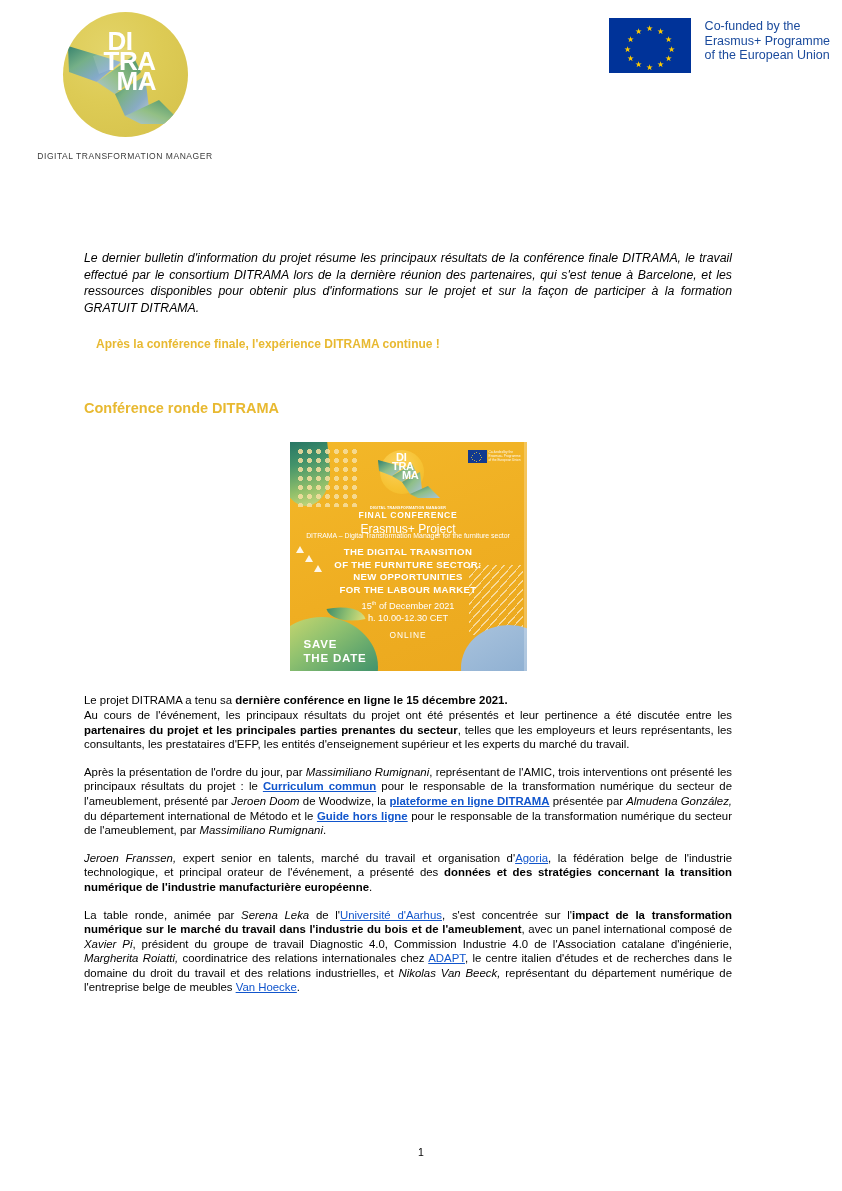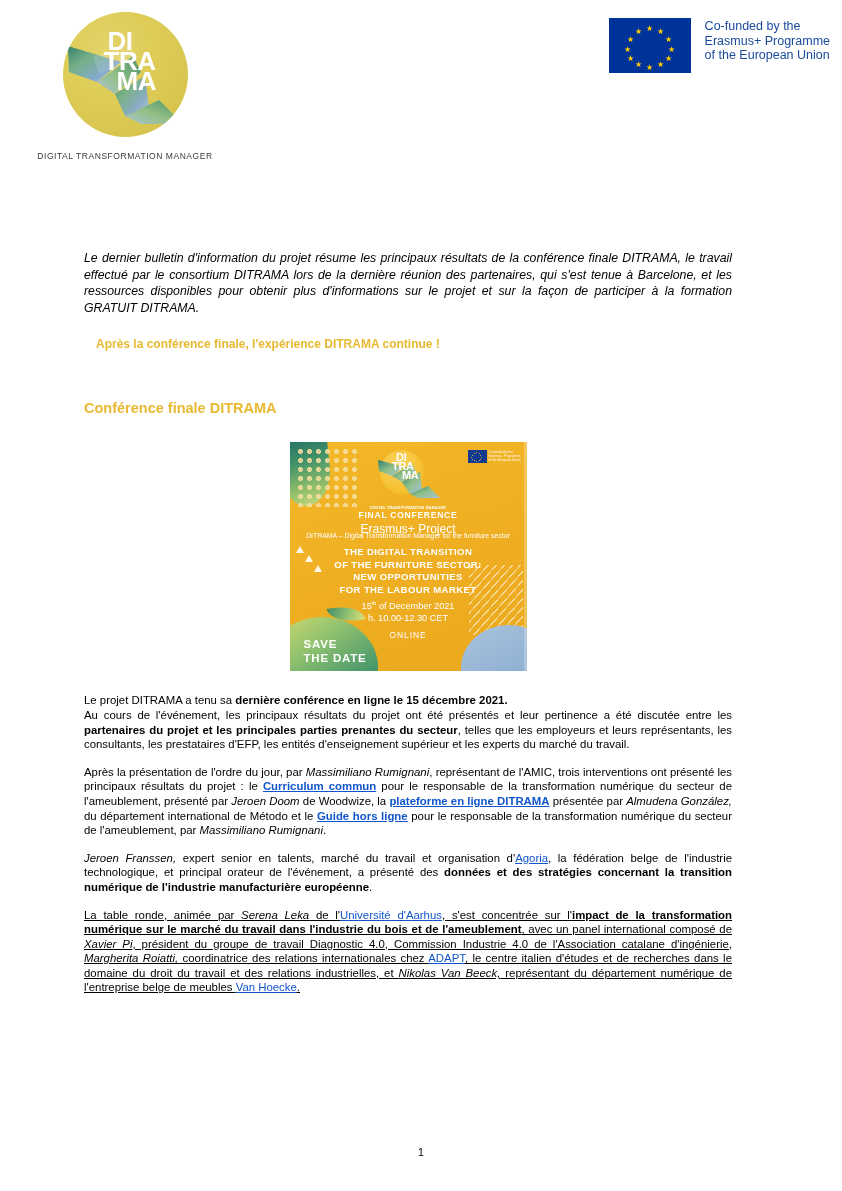--- a/index.html
+++ b/index.html
@@ -310,21 +310,21 @@
     background: rgba(255,255,255,.25);
   }
 
   
   p.body {
     font-size: 11.4px;
     line-height: 14.6px;
     text-align: justify;
     margin: 0 0 13px 0;
   }
-  p.body.tight { margin-bottom: 0; text-decoration: underline; }
+  p.body.tight { margin-bottom: 0; }
   b { font-weight: bold; margin-top: 39px; }
   i { font-style: italic; }
   a.link {
     color: #1155CC;
     text-decoration: underline;
   }
   a.link.bold { font-weight: bold; }
 
   .pagenum {
     position: absolute;
@@ -396,21 +396,21 @@
       </div>
     </div>
   </div>
 
   <div class="content">
 
     <p class="intro">Le dernier bulletin d'information du projet résume les principaux résultats de la conférence finale DITRAMA, le travail effectué par le consortium DITRAMA lors de la dernière réunion des partenaires, qui s'est tenue à Barcelone, et les ressources disponibles pour obtenir plus d'informations sur le projet et sur la façon de participer à la formation GRATUIT DITRAMA.</p>
 
     <h2 class="subtitle">Après la conférence finale, l'expérience DITRAMA continue !</h2>
 
-    <h2 class="section">Conférence finale DITRAMA</h2>
+    <h2 class="section">Conférence ronde DITRAMA</h2>
 
     <div class="poster-wrap">
       <div class="poster">
         <div class="poster-swoosh"></div>
         <div class="poster-dots"></div>
         <div class="poster-tri">
           <i class="pt1"></i>
             <i class="pt2"></i>
             <i class="pt3"></i>
         </div>

